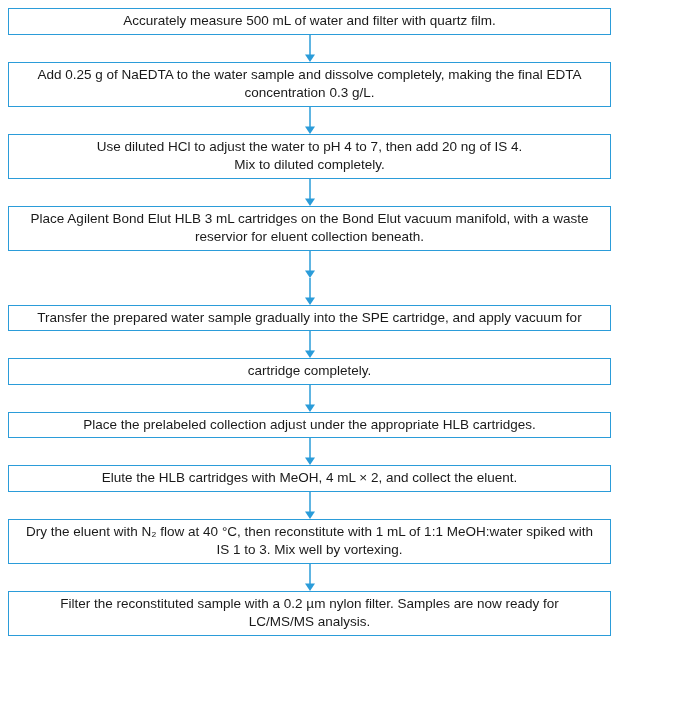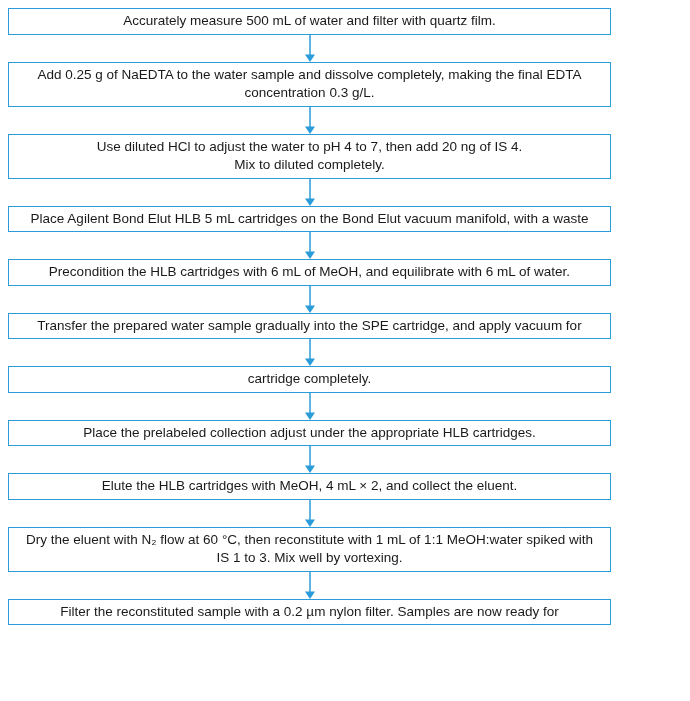--- a/index.html
+++ b/index.html
@@ -82,30 +82,28 @@
       <div class="step-line">Use diluted HCl to adjust the water to pH 4 to 7, then add 20 ng of IS 4.</div>
       <div class="step-line">Mix to diluted completely.</div>
     </div>
     <div class="arrow-wrap">
       <svg width="14" height="27" viewBox="0 0 14 27">
         <line x1="7" y1="0" x2="7" y2="21" stroke="#2B9CD9" stroke-width="1.5"></line>
         <polygon points="2,19.5 12,19.5 7,27" fill="#2B9CD9"></polygon>
       </svg>
     </div>
     <div class="step-box">
-      <div class="step-line">Place Agilent Bond Elut HLB 5 mL cartridges on the Bond Elut vacuum manifold, with a waste</div>
+      <div class="step-line">Place Agilent Bond Elut HLB 3 mL cartridges on the Bond Elut vacuum manifold, with a waste</div>
+      <div class="step-line">reservior for eluent collection beneath.</div>
     </div>
     <div class="arrow-wrap">
       <svg width="14" height="27" viewBox="0 0 14 27">
         <line x1="7" y1="0" x2="7" y2="21" stroke="#2B9CD9" stroke-width="1.5"></line>
         <polygon points="2,19.5 12,19.5 7,27" fill="#2B9CD9"></polygon>
       </svg>
-    </div>
-    <div class="step-box">
-      <div class="step-line">Precondition the HLB cartridges with 6 mL of MeOH, and equilibrate with 6 mL of water.</div>
     </div>
     <div class="arrow-wrap">
       <svg width="14" height="27" viewBox="0 0 14 27">
         <line x1="7" y1="0" x2="7" y2="21" stroke="#2B9CD9" stroke-width="1.5"></line>
         <polygon points="2,19.5 12,19.5 7,27" fill="#2B9CD9"></polygon>
       </svg>
     </div>
     <div class="step-box">
       <div class="step-line">Transfer the prepared water sample gradually into the SPE cartridge, and apply vacuum for</div>
     </div>
@@ -136,25 +134,26 @@
     <div class="step-box">
       <div class="step-line">Elute the HLB cartridges with MeOH, 4 mL × 2, and collect the eluent.</div>
     </div>
     <div class="arrow-wrap">
       <svg width="14" height="27" viewBox="0 0 14 27">
         <line x1="7" y1="0" x2="7" y2="21" stroke="#2B9CD9" stroke-width="1.5"></line>
         <polygon points="2,19.5 12,19.5 7,27" fill="#2B9CD9"></polygon>
       </svg>
     </div>
     <div class="step-box">
-      <div class="step-line">Dry the eluent with N₂ flow at 60 °C, then reconstitute with 1 mL of 1:1 MeOH:water spiked with</div>
+      <div class="step-line">Dry the eluent with N₂ flow at 40 °C, then reconstitute with 1 mL of 1:1 MeOH:water spiked with</div>
       <div class="step-line">IS 1 to 3. Mix well by vortexing.</div>
     </div>
     <div class="arrow-wrap">
       <svg width="14" height="27" viewBox="0 0 14 27">
         <line x1="7" y1="0" x2="7" y2="21" stroke="#2B9CD9" stroke-width="1.5"></line>
         <polygon points="2,19.5 12,19.5 7,27" fill="#2B9CD9"></polygon>
       </svg>
     </div>
     <div class="step-box">
       <div class="step-line">Filter the reconstituted sample with a 0.2 µm nylon filter. Samples are now ready for</div>
+      <div class="step-line">LC/MS/MS analysis.</div>
     </div>
   </div>
 
 </body></html>

